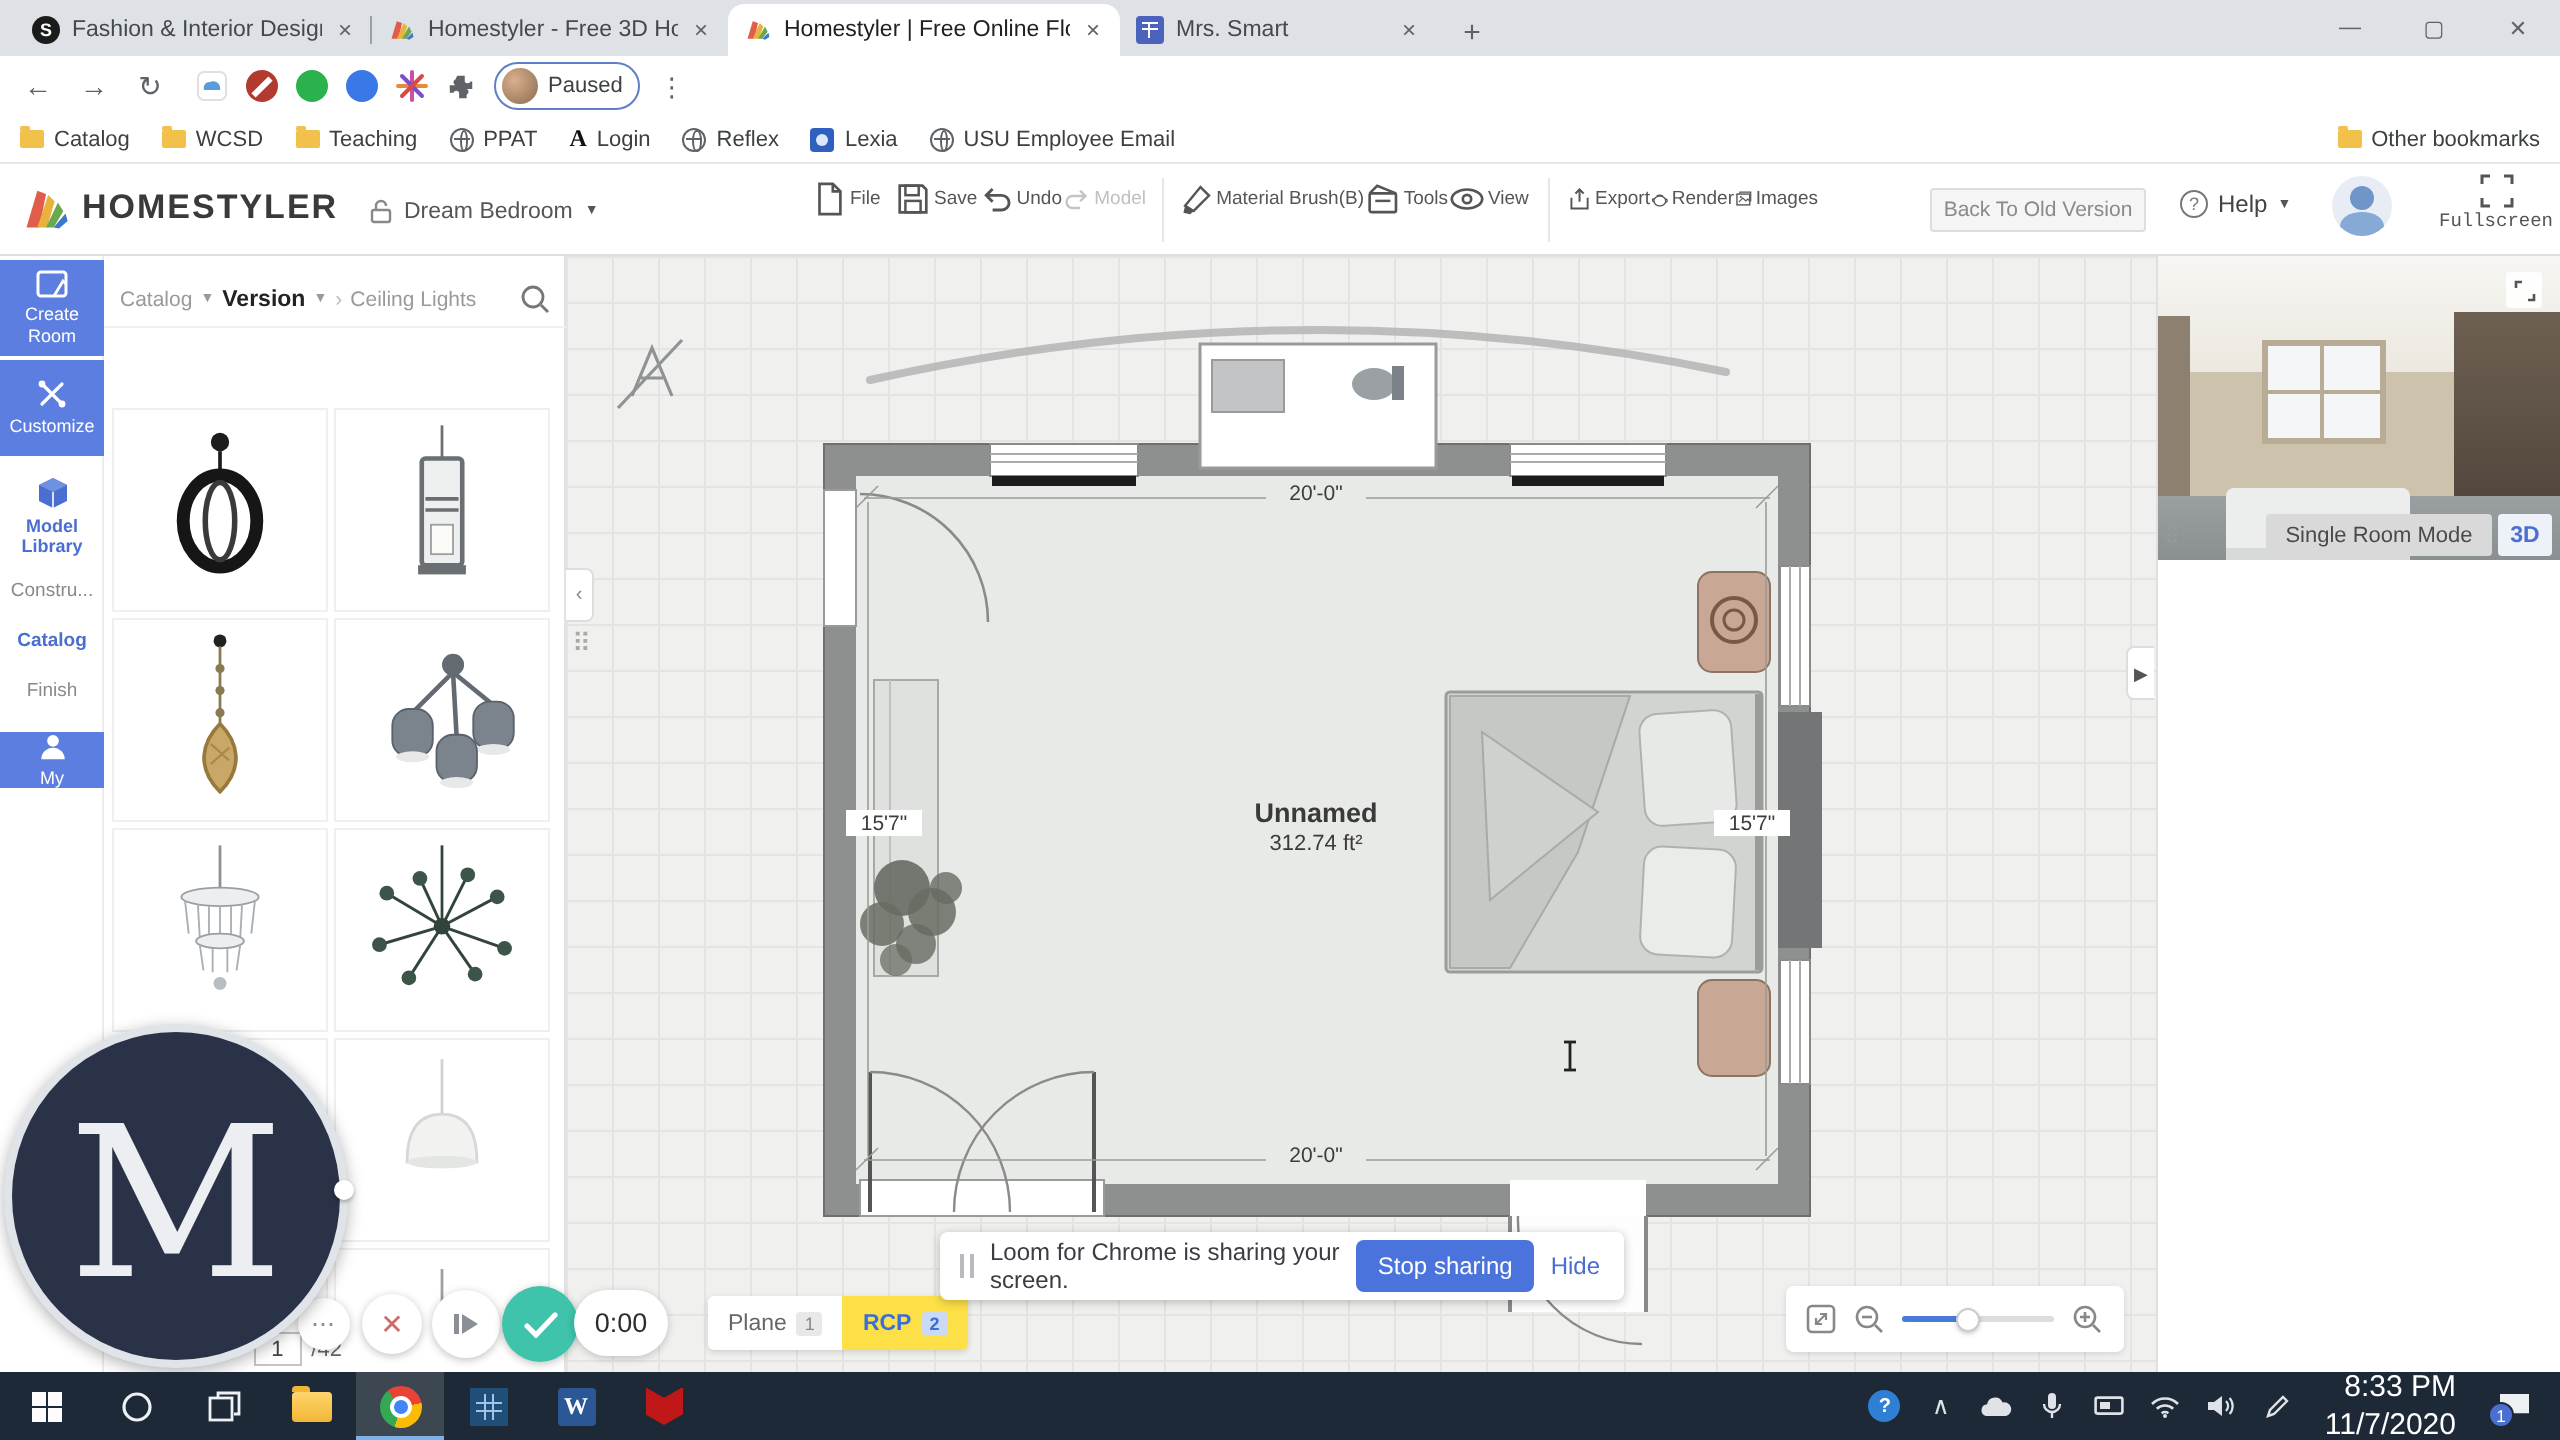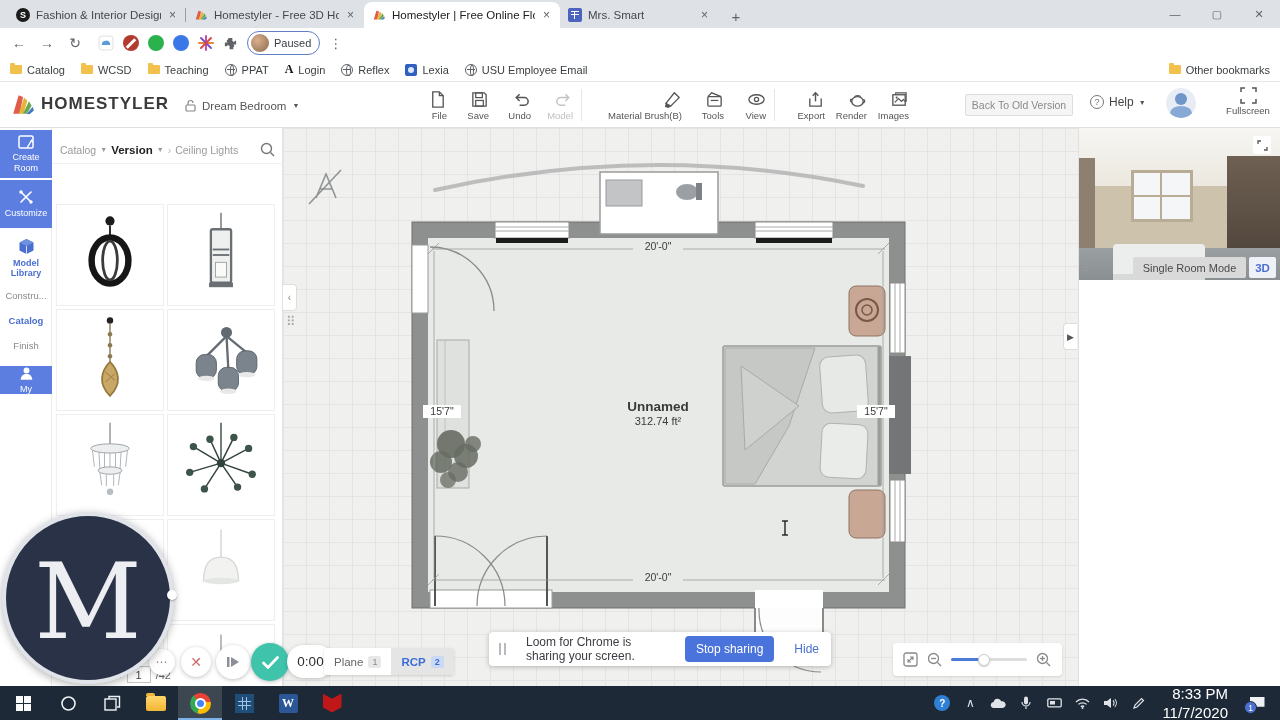--- a/index.html
+++ b/index.html
@@ -48,34 +48,34 @@
   .lexicon { width:12px; height:12px; border-radius:2px; background:#2f5fbf; position:relative; }
   .lexicon::after { content:""; position:absolute; left:3px; top:3px; width:6px; height:6px; border-radius:50%; background:#dce8fa; }
   .otherbm { margin-left:auto; display:flex; align-items:center; gap:5px; color:#3c4043; }
 
   
   .apphdr { position:absolute; left:0; top:82px; width:1280px; height:46px; background:#fff; border-bottom:1px solid #dfdfdf; }
   .brand { position:absolute; left:10px; top:9px; display:flex; align-items:center; gap:5px; }
   .brandname { font-size:17px; font-weight:bold; letter-spacing:1px; color:#3a3a3a; }
   .projname { position:absolute; left:185px; top:17px; display:flex; align-items:center; gap:6px; font-size:11.5px; color:#555; }
   .htools { position:absolute; left:405px; top:3px; display:flex; align-items:flex-start; }
-  .htool { width:42px; display:flex; flex-direction:column; align-items:flex-end; gap:1px; padding-top:5px; }
+  .htool { width:42px; display:flex; flex-direction:row; align-items:center; gap:1px; padding-top:5px; }
   .htool.wide { width:92px; }
   .htool svg { width:19px; height:19px; }
   .htlabel { font-size:9.5px; color:#555; white-space:nowrap; }
   .htool.disabled .htlabel { color:#c0c0c0; }
   .hsep { width:1px; height:32px; background:#e6e6e6; margin:4px 8px 0; }
   .oldver { position:absolute; left:965px; top:12px; width:108px; height:22px; background:#f5f5f5; border:1px solid #ddd; border-radius:2px; font-size:10.5px; color:#8a8a8a; display:flex; align-items:center; justify-content:center; }
   .helpbox { position:absolute; left:1090px; top:13px; display:flex; align-items:center; gap:5px; font-size:12px; color:#444; }
   .qcirc { width:14px; height:14px; border:1.3px solid #777; border-radius:50%; font-size:9px; display:flex; align-items:center; justify-content:center; color:#777; }
   .hdravatar { position:absolute; left:1166px; top:6px; width:30px; height:30px; border-radius:50%; background:#e8edf5; overflow:hidden; }
   .hdravatar::before { content:""; position:absolute; left:9px; top:5px; width:12px; height:12px; border-radius:50%; background:#6f96c9; }
   .hdravatar::after { content:""; position:absolute; left:4px; top:18px; width:22px; height:14px; border-radius:50% 50% 0 0; background:#86a9d6; }
   .fsbox { position:absolute; left:1222px; top:5px; width:52px; display:flex; flex-direction:column; align-items:center; gap:1px; }
-  .fsbox .htlabel { color:#555; }
+  .fsbox .htlabel { color:#555;font-family:Liberation Mono, monospace; }
 
   
   .rail { position:absolute; left:0; top:128px; width:52px; height:558px; background:#fff; border-right:1px solid #ececec; }
   .railitem { position:absolute; left:0; width:52px; display:flex; flex-direction:column; align-items:center; justify-content:center; gap:3px; text-align:center; }
   .railblue { background:#5b7ee0; color:#fff; }
   .raillabel { font-size:9px; line-height:1.15; }
   .railtext { font-size:9.5px; color:#8a8a8a; }
 
   
   .catpanel { position:absolute; left:52px; top:128px; width:231px; height:558px; background:#fff; border-right:1px solid #e2e2e2; }
@@ -103,26 +103,26 @@
   .rpanel { position:absolute; left:1078px; top:128px; width:202px; height:558px; background:#fff; border-left:1px solid #e0e0e0; }
   .preview { position:absolute; left:0; top:0; width:202px; height:152px; overflow:hidden; background:#cbc3b2; }
   .modepill { position:absolute; left:1133px; top:257px; width:113px; height:21px; background:#d9d9d9; border-radius:2px; font-size:11px; color:#4a4a4a; display:flex; align-items:center; justify-content:center; }
   .btn3d { position:absolute; left:1249px; top:257px; width:27px; height:21px; background:#eef1f7; border-radius:2px; font-size:11.5px; font-weight:bold; color:#4a6fd0; display:flex; align-items:center; justify-content:center; }
   .expandico { position:absolute; left:1253px; top:136px; width:18px; height:18px; background:rgba(255,255,255,.9); border-radius:2px; display:flex; align-items:center; justify-content:center; }
   .rp-dots { position:absolute; left:1082px; top:262px; font-size:11px; color:#999; }
 
   
   .circbtn { position:absolute; border-radius:50%; background:#fff; box-shadow:0 1px 4px rgba(0,0,0,.25); display:flex; align-items:center; justify-content:center; }
   .timerpill { position:absolute; left:287px; top:645px; width:47px; height:33px; background:#fff; border-radius:17px; box-shadow:0 1px 4px rgba(0,0,0,.2); display:flex; align-items:center; justify-content:center; font-size:13.5px; color:#2c2c2c; }
-  .viewtabs { position:absolute; left:324px; top:648px; height:27px; background:#fff; border-radius:3px; box-shadow:0 1px 3px rgba(0,0,0,.15); display:flex; overflow:hidden; }
+  .viewtabs { position:absolute; left:354px; top:648px; height:27px; background:#fff; border-radius:3px; box-shadow:0 1px 3px rgba(0,0,0,.15); display:flex; overflow:hidden; }
   .vtab { display:flex; align-items:center; gap:5px; padding:0 10px; font-size:11.5px; color:#666; }
   .vtab .badge { font-size:9px; background:#e8e8e8; color:#888; padding:1px 4px; border-radius:2px; }
-  .vtab.sel { background:#e5e5e5; color:#3a6fd8; font-weight:bold;justify-content:center; }
+  .vtab.sel { background:#fde047; color:#3a6fd8; font-weight:bold;justify-content:center; }
   .vtab.sel .badge { background:#ccd9f5; color:#3a6fd8; }
-  .sharebar { position:absolute; left:470px; top:632px; width:342px; height:34px; background:#fff; border-radius:4px; box-shadow:0 1px 5px rgba(0,0,0,.25); display:flex; align-items:center; padding:0 10px; gap:20px; font-size:12px; color:#3c3c43;margin-left:19px; }
+  .sharebar { position:absolute; left:470px; top:616px; width:342px; height:34px; background:#fff; border-radius:4px; box-shadow:0 1px 5px rgba(0,0,0,.25); display:flex; align-items:center; padding:0 10px; gap:8px; font-size:12px; color:#3c3c43; }
   .dragbars { display:flex; gap:3px; }
   .dragbars i { width:2px; height:12px; background:#b9b9bf; }
   .stopbtn { background:#4a74dc; color:#fff; font-size:12px; border:none; border-radius:4px; padding:6px 11px; margin-left:auto; white-space:nowrap; }
   .hidelink { color:#4a6fd0; font-size:12px; padding-right:2px; }
   .zoombar { position:absolute; left:893px; top:643px; width:169px; height:33px; background:#fff; border-radius:4px; box-shadow:0 1px 3px rgba(0,0,0,.12); display:flex; align-items:center; padding:0 10px; gap:9px; }
   .sldtrack { position:relative; width:76px; height:3px; background:#ddd; border-radius:2px; }
   .sldfill { position:absolute; left:0; top:0; width:32px; height:3px; background:#4a7bd8; border-radius:2px; }
   .sldknob { position:absolute; left:27px; top:-4.5px; width:12px; height:12px; background:#fff; border:1px solid #ccc; border-radius:50%; box-shadow:0 1px 2px rgba(0,0,0,.2); }
 
   

